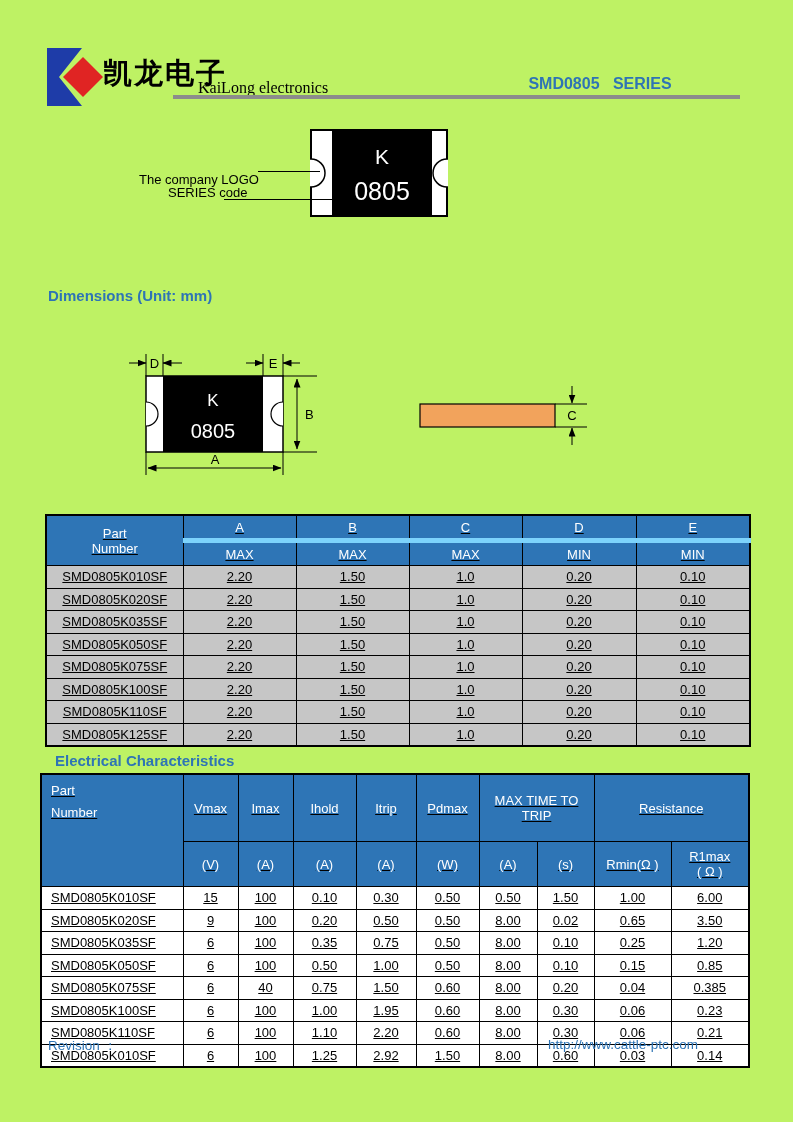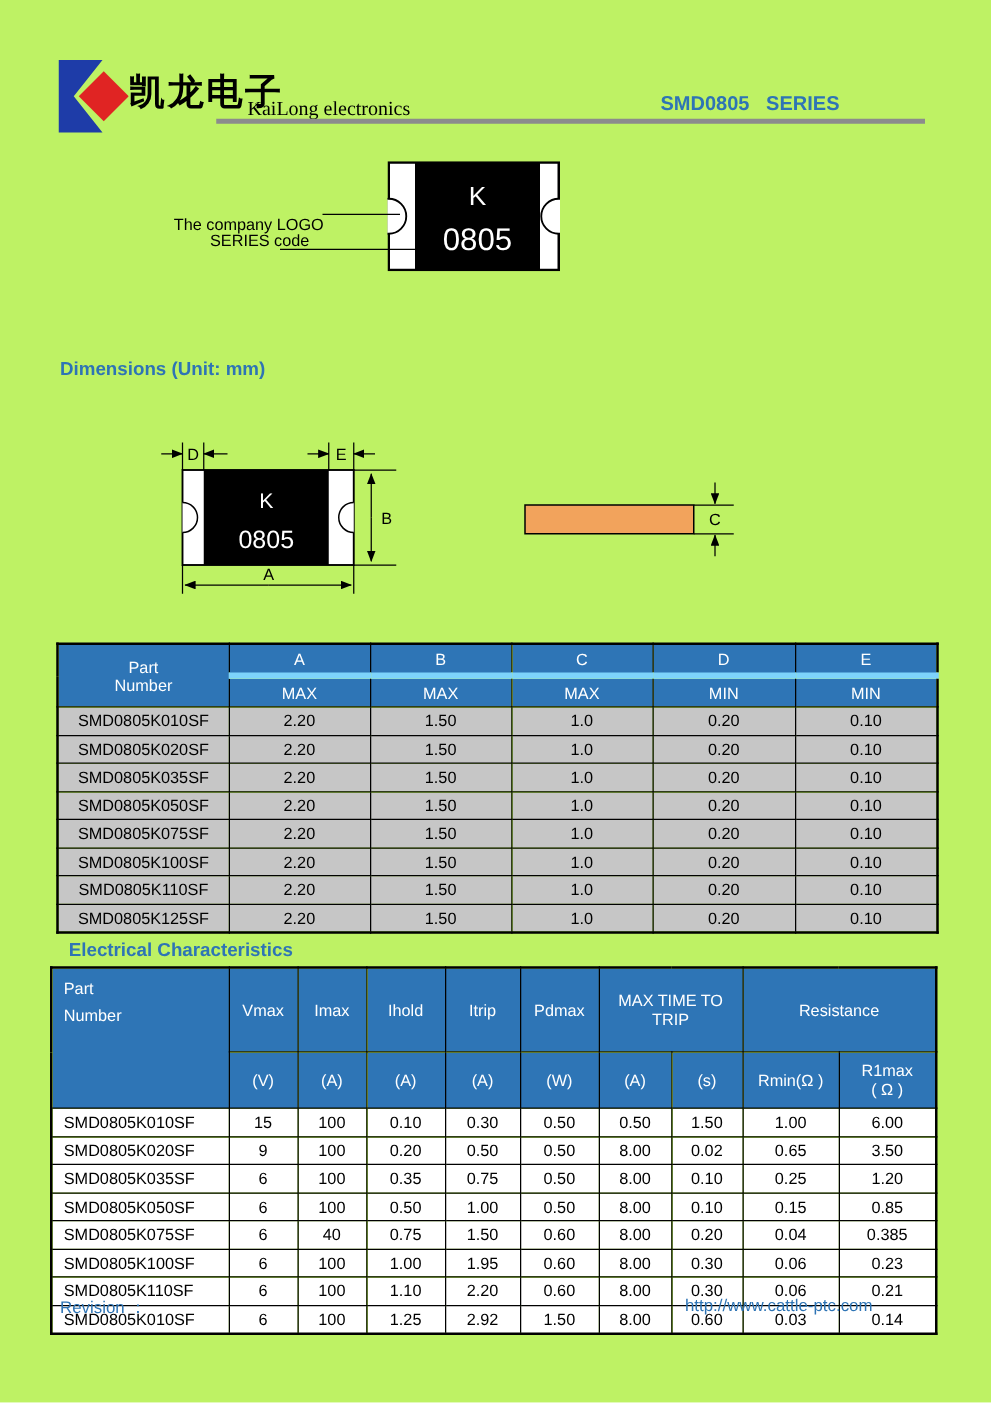--- a/index.html
+++ b/index.html
@@ -15,21 +15,21 @@
   .series-title{left:470px;top:75px;width:260px;text-align:center;font-size:16px;font-weight:bold;
                 color:#2E74B5;white-space:pre;}
 
   
   .fig-label{font-size:13px;color:#000;}
   .lbl-line{border-top:1px solid #000;height:0;}
 
   .section-heading{font-size:15px;font-weight:bold;color:#2E74B5;}
 
   
-  table{border-collapse:collapse;table-layout:fixed;font-size:13px;}
+  table{border-collapse:collapse;table-layout:fixed;font-size:13px;text-decoration:underline;}
   table.sheet{border:2px solid #000;}
   .sheet td,.sheet th{border:1px solid #000;padding:0;text-align:center;vertical-align:middle;
                       font-weight:normal;overflow:hidden;}
   .hdr{background:#2E75B6;color:#fff;}
   .dim-body td{background:#C6C6C6;height:21.5px;}
   .dim-h1 th{height:22px;}
   .dim-h2 th{height:22px;border-top:5px solid #7dd3fc;}
   .elec-h1 th{height:42px;}
   .elec-h2 th{height:44px;}
   .elec-body td{background:#fff;height:21.5px;}

